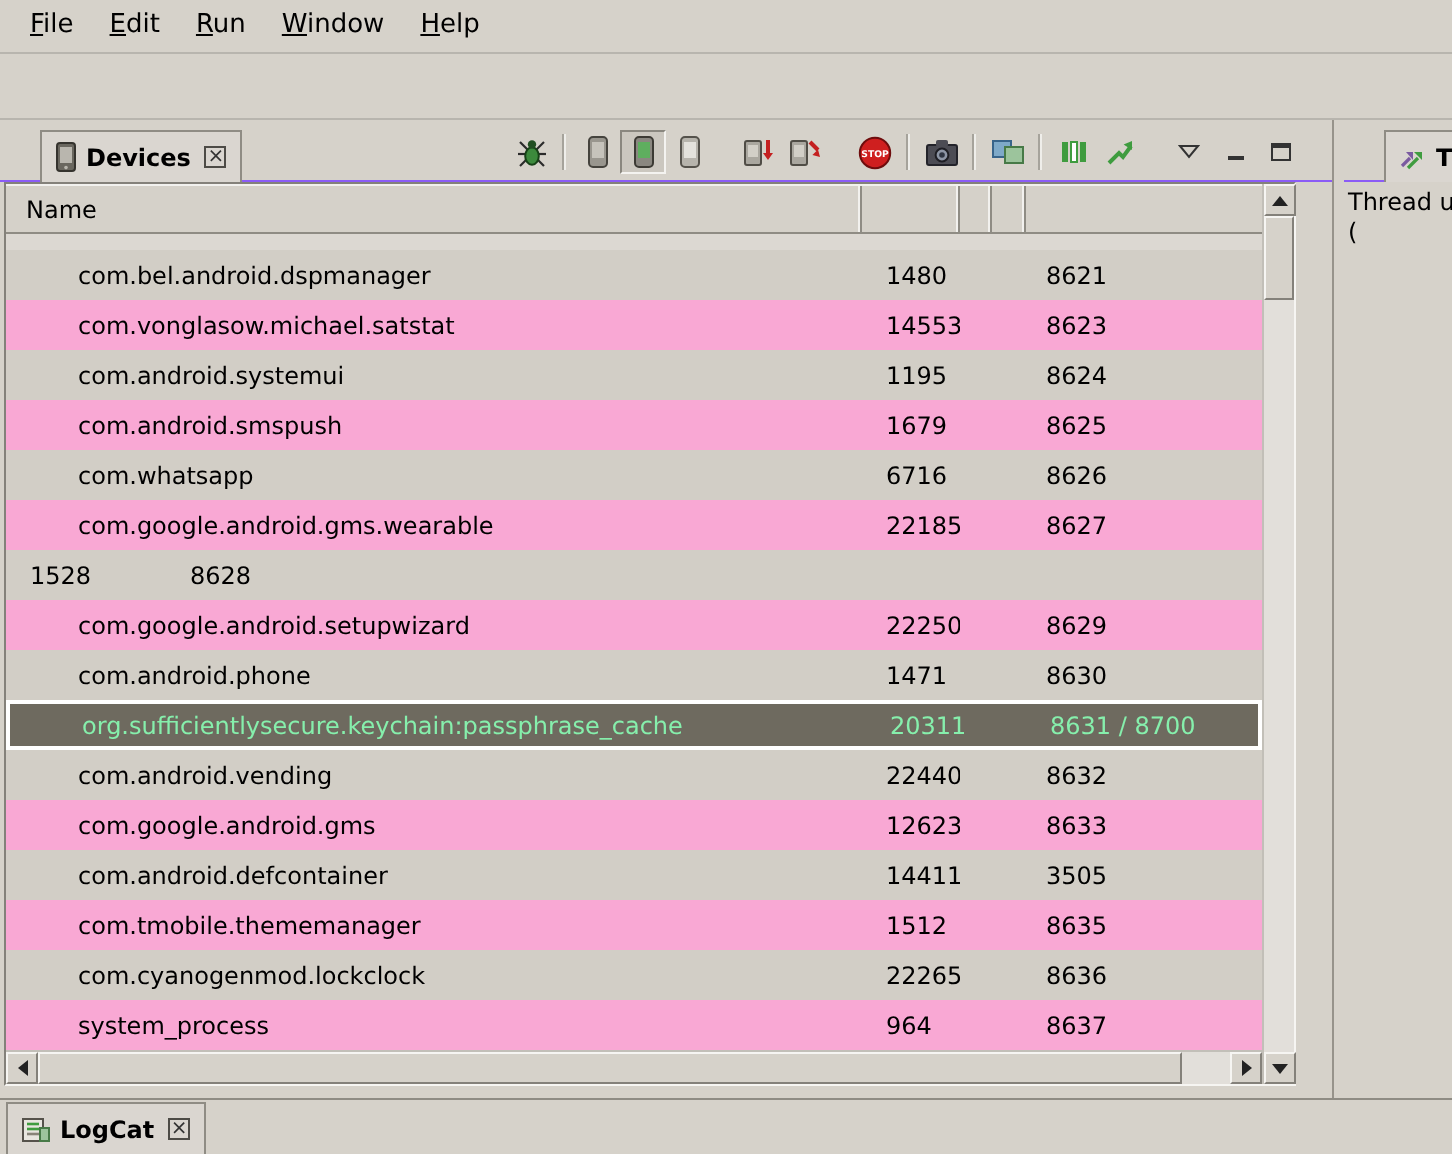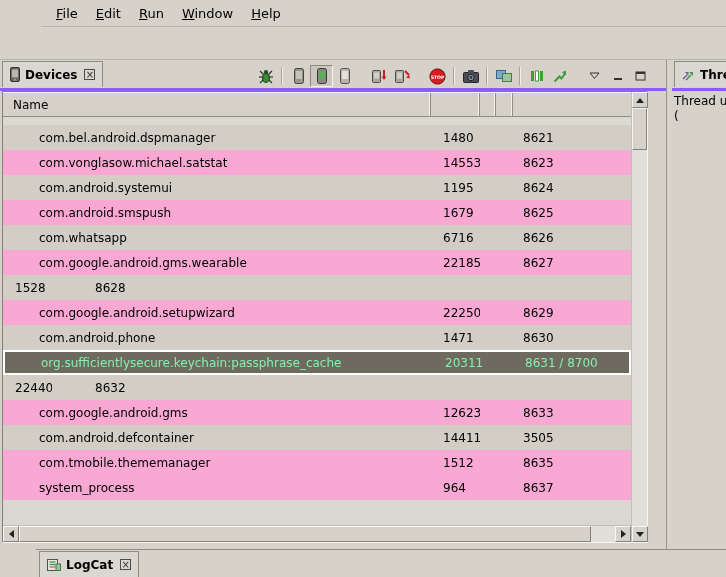--- a/index.html
+++ b/index.html
@@ -2,32 +2,32 @@
 <html><head>
 <meta charset="utf-8">
 <style>
   * { box-sizing: border-box; margin: 0; padding: 0; }
   html,body { background:#888; }
   .window{
     width:726px;height:577px;background:#d6d2ca;position:relative;overflow:hidden;
     font-family:"DejaVu Sans",sans-serif;font-size:12px;color:#000;
   }
   
-  .menubar{height:27px;display:flex;align-items:center;padding-left:6px;border-bottom:1px solid #b8b5ae;margin-left:41px;}
+  .menubar{height:27px;display:flex;padding-left:6px;border-bottom:1px solid #b8b5ae;}
   .menu-item{display:inline-block;padding:5px 9px;font-size:13px;cursor:default;}
   .menu-item::first-letter{text-decoration:underline;}
   
   .toolbar-strip{height:33px;border-bottom:1px solid #b8b5ae;}
   
   .main{display:flex;height:489px;}
   .devices-pane{width:666px;display:flex;flex-direction:column;position:relative;}
   .sash{width:6px;border-left:1px solid #97938b;background:#d6d2ca;}
   .threads-pane{flex:1;display:flex;flex-direction:column;overflow:hidden;}
   
-  .tabrow{height:31px;display:flex;align-items:flex-start;padding-left:2px;border-bottom:3px solid #8b5cf6;position:relative;}
+  .tabrow{height:31px;display:flex;align-items:flex-end;padding-left:20px;border-bottom:1px solid #8b5cf6;position:relative;}
   .tab{height:26px;display:flex;align-items:center;gap:5px;padding:0 7px;background:#dad6d0;
        border:1px solid #8f8c84;border-bottom:none;position:relative;top:1px;white-space:nowrap;}
   .tab-label{font-weight:bold;font-size:12px;}
   .closebox{width:11px;height:11px;border:1px solid #4d4b46;font-size:10px;line-height:9px;text-align:center;color:#333;margin-left:2px;}
   
   .tab-toolbar{position:absolute;right:14px;top:4px;display:flex;align-items:center;height:24px;}
   .tbtn{width:23px;height:22px;display:flex;align-items:center;justify-content:center;border:1px solid transparent;}
   .tbtn.pressed{border-color:#8a877f #f4f3f0 #f4f3f0 #8a877f;background:#cbc7bf;}
   .tsep{width:2px;height:18px;border-left:1px solid #a6a39b;border-right:1px solid #efeeea;margin:0 4px;}
   .tgap{width:12px;}
@@ -66,21 +66,21 @@
   .htrack{flex:1;}
   .arr{width:0;height:0;}
   .arr.up{border-left:4px solid transparent;border-right:4px solid transparent;border-bottom:5px solid #222;}
   .arr.down{border-left:4px solid transparent;border-right:4px solid transparent;border-top:5px solid #222;}
   .arr.left{border-top:4px solid transparent;border-bottom:4px solid transparent;border-right:5px solid #222;}
   .arr.right{border-top:4px solid transparent;border-bottom:4px solid transparent;border-left:5px solid #222;}
   
   .threads-content{flex:1;padding:3px 2px;overflow:hidden;}
   .threads-content div{white-space:nowrap;line-height:15px;}
   
-  .bottombar{height:27px;border-top:1px solid #8f8c84;display:flex;align-items:center;padding-left:3px;background:#d6d2ca;margin-left:36px;}
+  .bottombar{height:27px;border-top:1px solid #8f8c84;display:flex;align-items:center;padding-left:3px;background:#d6d2ca;}
   .bottombar .tab{top:1px;}
   svg{display:block;}
 </style>
 </head>
 <body>
 
 <div class="window">
 
   <div class="menubar">
     <span class="menu-item">File</span>
@@ -291,20 +291,21 @@
                 <div class="cell port">8630</div>
               </div>
               <div class="trow alt selected">
                 <div class="cell name">org.sufficientlysecure.keychain:passphrase_cache</div>
                 <div class="cell pid">20311</div>
                 <div class="cell c1"></div>
                 <div class="cell c2"></div>
                 <div class="cell port">8631 / 8700</div>
               </div>
               <div class="trow">
+                <div class="cell name">com.android.vending</div>
                 <div class="cell pid">22440</div>
                 <div class="cell c1"></div>
                 <div class="cell c2"></div>
                 <div class="cell port">8632</div>
               </div>
               <div class="trow alt">
                 <div class="cell name">com.google.android.gms</div>
                 <div class="cell pid">12623</div>
                 <div class="cell c1"></div>
                 <div class="cell c2"></div>
@@ -316,20 +317,27 @@
                 <div class="cell c1"></div>
                 <div class="cell c2"></div>
                 <div class="cell port">3505</div>
               </div>
               <div class="trow alt">
                 <div class="cell name">com.tmobile.thememanager</div>
                 <div class="cell pid">1512</div>
                 <div class="cell c1"></div>
                 <div class="cell c2"></div>
                 <div class="cell port">8635</div>
+              </div>
+              <div class="trow">
+                <div class="cell name">com.cyanogenmod.lockclock</div>
+                <div class="cell pid">22265</div>
+                <div class="cell c1"></div>
+                <div class="cell c2"></div>
+                <div class="cell port">8636</div>
               </div>
               <div class="trow alt">
                 <div class="cell name">system_process</div>
                 <div class="cell pid">964</div>
                 <div class="cell c1"></div>
                 <div class="cell c2"></div>
                 <div class="cell port">8637</div>
               </div>
             </div>
           <div class="hscroll">

